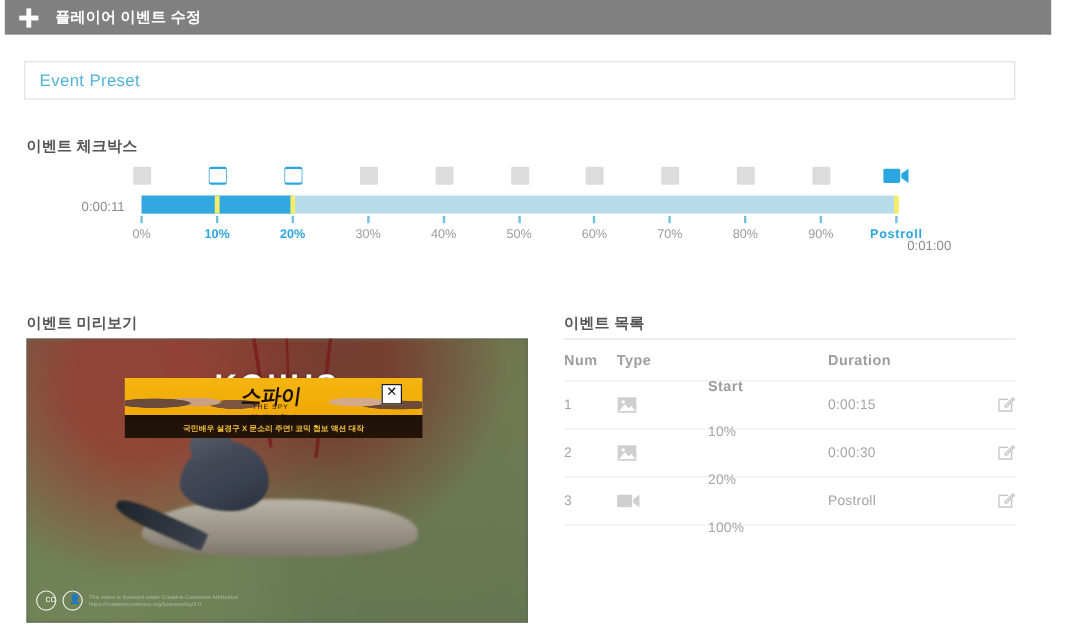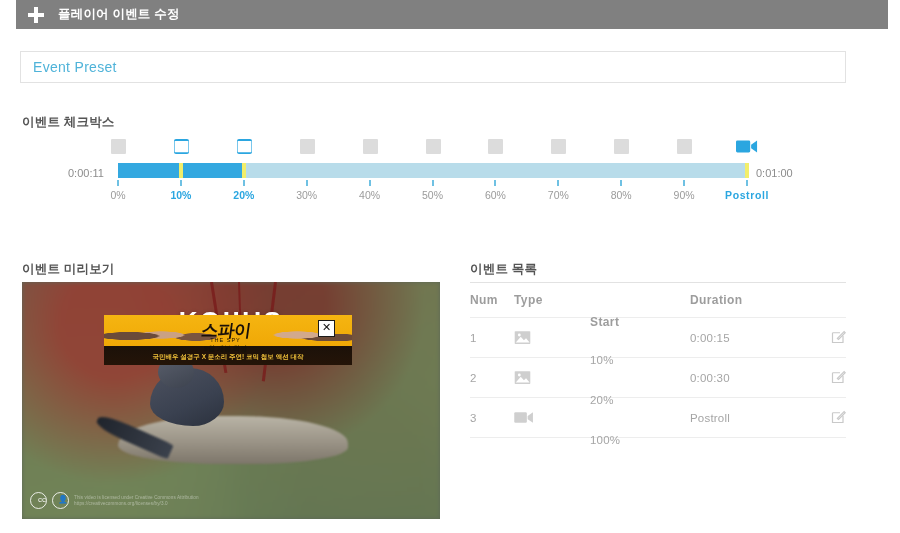--- a/index.html
+++ b/index.html
@@ -11,21 +11,21 @@
     width: 900px;
     height: 533px;
     font-family: "Liberation Sans", "DejaVu Sans", sans-serif;
     overflow: hidden;
     position: relative;
   }
 
   
   .titlebar {
     position: absolute;
-    left: 16px; top: 0;
+    left: 4px; top: 0;
     width: 872px;
     height: 29px;
     background: #808080;
     display: flex;
     align-items: center;
   }
   .plus-icon {
     width: 16px; height: 16px;
     margin-left: 12px;
     position: relative;
@@ -94,21 +94,21 @@
     width: 872px;
     height: 92px;
   }
   .time-label {
     position: absolute;
     font-size: 11px;
     color: #8c8c8c;
     top: 28px;
   }
   .time-label.left  { left: 68px; }
-  .time-label.right { left: 756px; }
+  .time-label.right { left: 756px; margin-top: 32px; }
 
   .track-area {
     position: absolute;
     left: 118px;
     top: 0;
     width: 629px;
     height: 92px;
   }
   .track {
     position: absolute;

